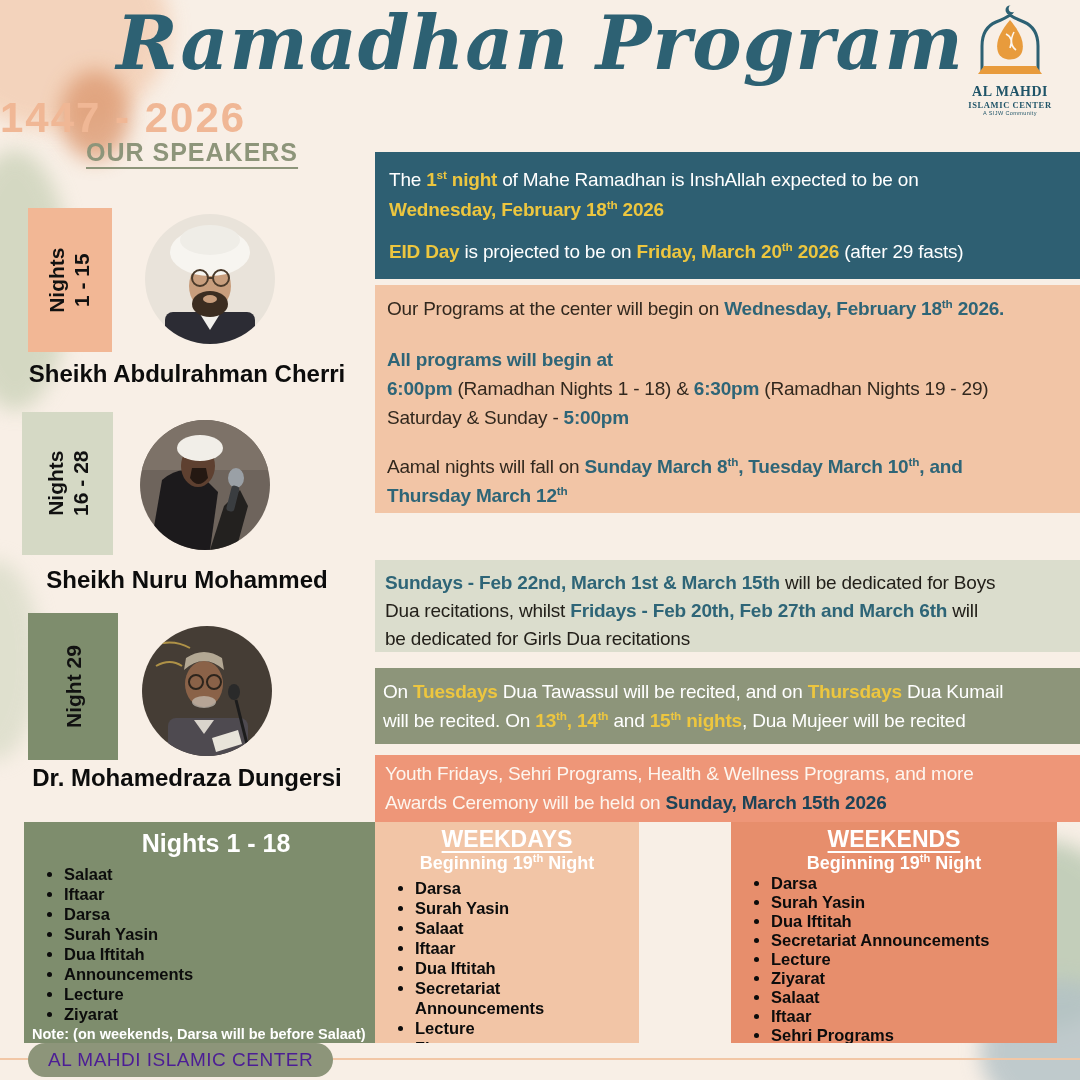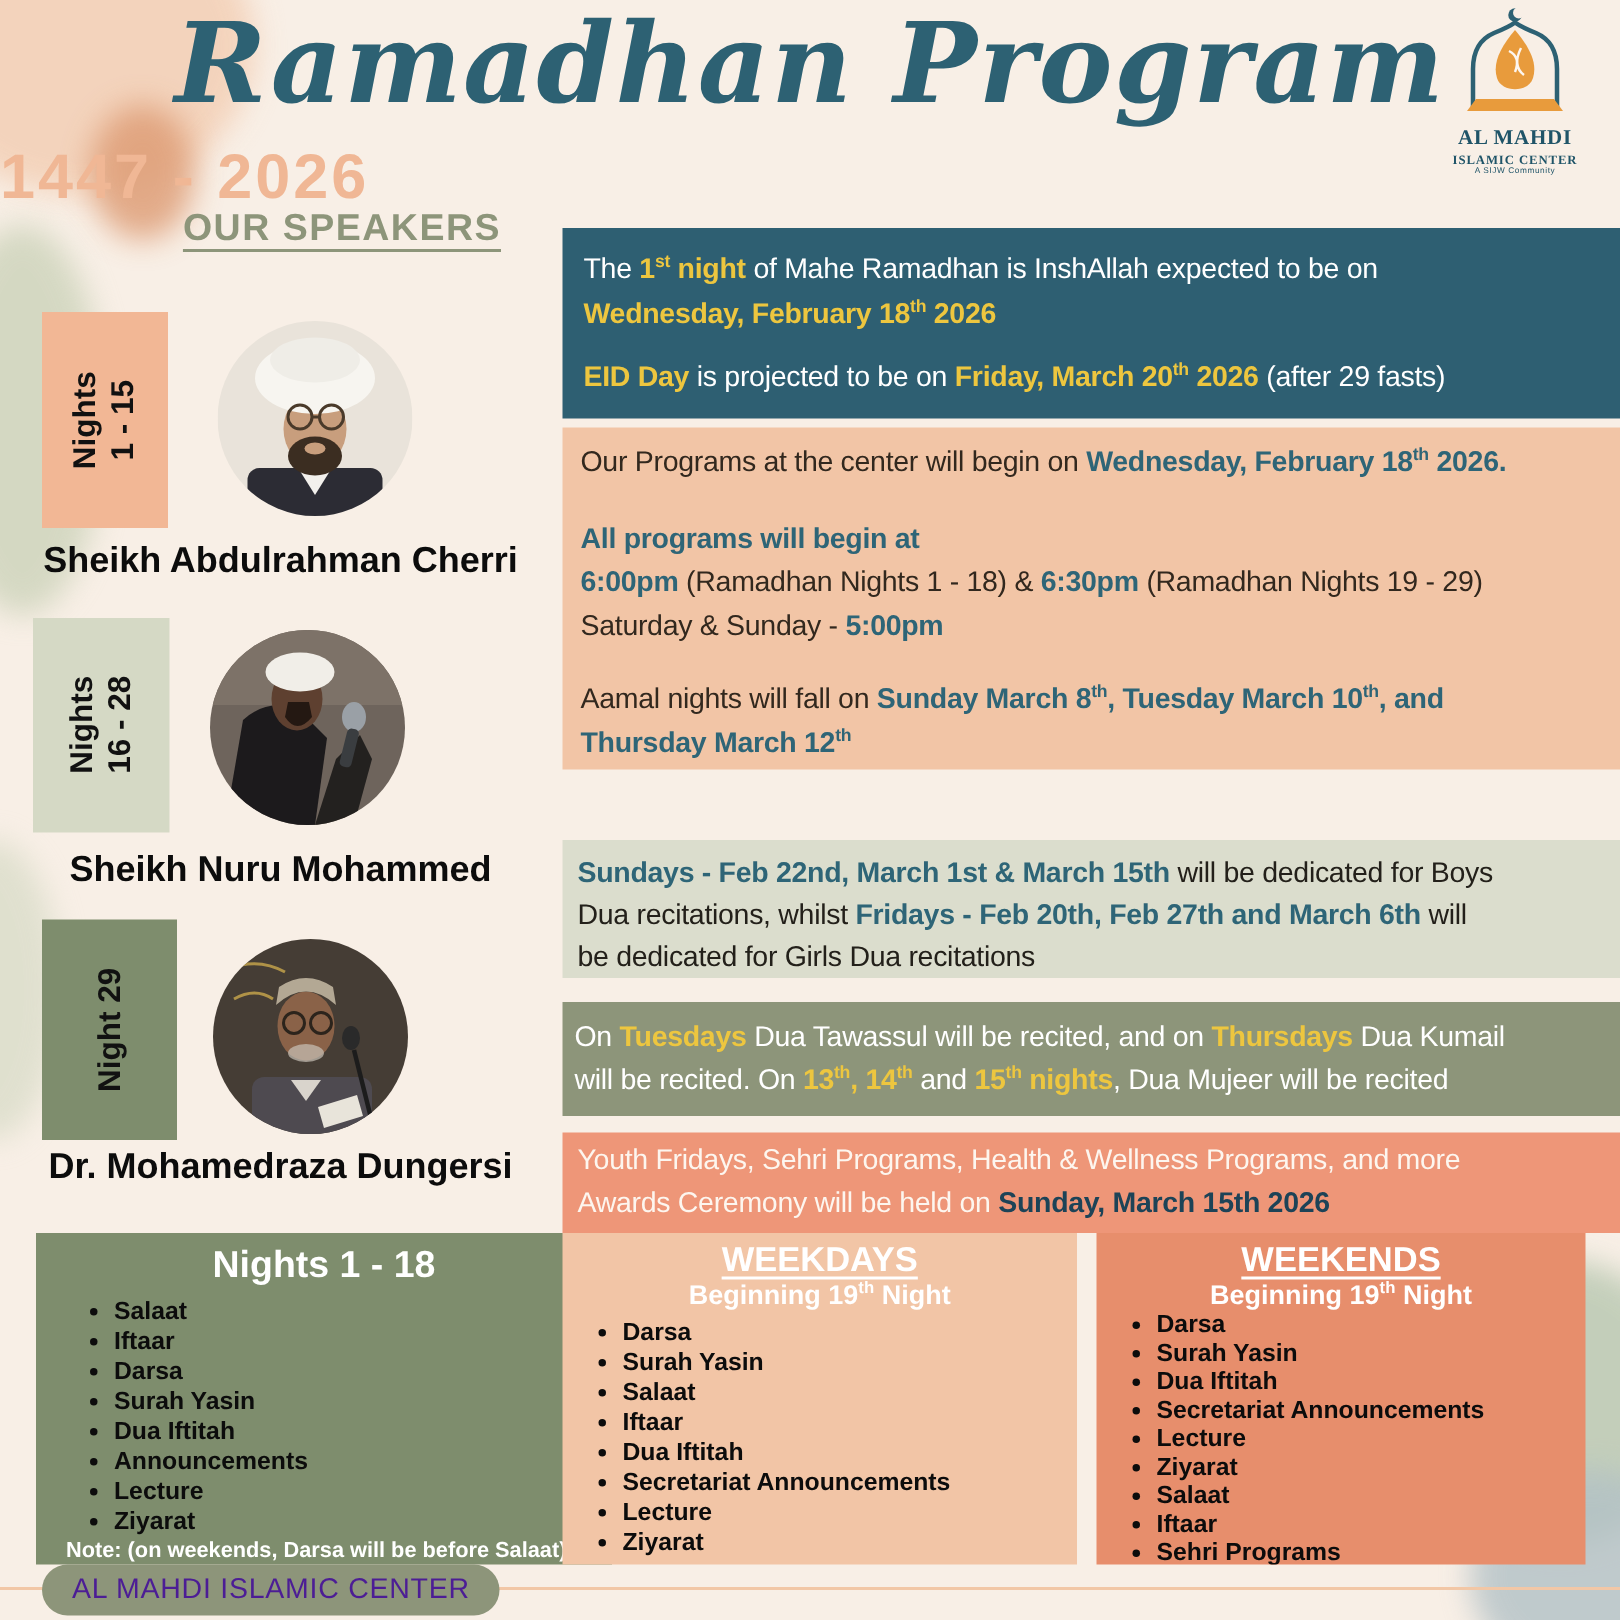--- a/index.html
+++ b/index.html
@@ -17,21 +17,21 @@
   
   .title{left:0; right:0; top:0; text-align:center; font-family:"DejaVu Serif", serif;
          font-style:italic; font-weight:700; font-size:74px; color:var(--title-teal); letter-spacing:1px;}
   .subtitle{left:0; right:0; top:94px; font-weight:700; font-size:42px;
             color:var(--peach); letter-spacing:2px;}
   .logo{left:960px; top:4px; width:100px; text-align:center;}
   .logo-l1{font-family:"Liberation Serif", serif; font-weight:700; font-size:14px; color:#1f5468; letter-spacing:.5px;}
   .logo-l2{font-family:"Liberation Serif", serif; font-weight:700; font-size:8.5px; color:#1f5468; letter-spacing:.6px;}
   .logo-l3{font-size:5.5px; color:#1f5468; letter-spacing:.4px;}
   
-  .speakers-heading{left:86px; top:138px; width:248px; text-align:right; font-size:25px; font-weight:700;
+  .speakers-heading{left:86px; top:138px; width:248px; text-align:left; font-size:25px; font-weight:700;
     color:var(--olive); letter-spacing:1px; text-decoration:underline; text-underline-offset:6px;}
   .speaker-label{display:flex; align-items:center; justify-content:center;}
   .speaker-label .rot{transform:rotate(-90deg); font-weight:700; font-size:21px; color:#111;
     text-align:center; line-height:1.2; white-space:nowrap;}
   .avatar{border-radius:50%; overflow:hidden;}
   .speaker-name{left:5px; width:364px; text-align:center; font-weight:700; font-size:24px; color:#0c0c0c;}
   
   .box{left:375px; width:705px; box-sizing:border-box; overflow:hidden;}
   .rtxt{font-size:19px; letter-spacing:-0.2px; white-space:nowrap;}
   .teal-box{top:152px; height:127px; background:var(--teal); color:#fff; padding:13px 14px; line-height:30px;}
@@ -41,23 +41,23 @@
   .dua-box{top:668px; height:76px; background:var(--olive); color:#fff; padding:9px 8px; line-height:29px;}
   .youth-box{top:755px; height:67px; background:var(--coral); color:#fdf6ef; padding:5px 10px; line-height:28.5px;}
   .spacer12{height:12px;} .spacer22{height:22px;} .spacer20{height:20px;}
   .sg-y{color:var(--yellow); font-weight:700;}
   .sg-t{color:#2e6577; font-weight:700;}
   .sg-d{color:#1d4357; font-weight:700;}
   sup{font-size:0.62em; line-height:0;}
   
   .sched{box-sizing:border-box; top:822px; height:221px; overflow:hidden;}
   .sched-title{text-align:center; color:#fff; font-weight:700;}
-  .nights-box{left:24px; width:384px; background:var(--green); padding:4px 20px;}
+  .nights-box{left:24px; width:384px; background:var(--green); padding:4px 8px;}
   .nights-box .sched-title{font-size:25px; line-height:34px;}
-  .weekdays-box{left:375px; width:343px; background:var(--peach-light); padding:4px 8px;}
+  .weekdays-box{left:375px; width:264px; background:var(--peach-light); padding:4px 8px;}
   .weekends-box{left:731px; width:326px; background:var(--salmon-dark); padding:4px 8px;}
   .u{text-decoration:underline; text-underline-offset:4px; text-decoration-thickness:2px;}
   .sched-sub{text-align:center; color:#fff; font-weight:700; font-size:18px; line-height:22px;}
   .sched-title2{text-align:center; color:#fff; font-weight:700; font-size:23px; line-height:26px;}
   .sched ul{margin:4px 0 0 0; padding-left:32px; color:#0c0c0c;}
   .sched li{font-weight:700; font-size:16.5px; line-height:20px;}
   .weekends-box ul{margin-top:0;} .weekends-box li{line-height:19px;}
   .sched-note{color:#fff; font-weight:700; font-size:14.5px; line-height:20px;}
   
   .footer-line{left:0; top:1058px; width:1080px; height:2px; background:#f2c7a6; z-index:1;}

